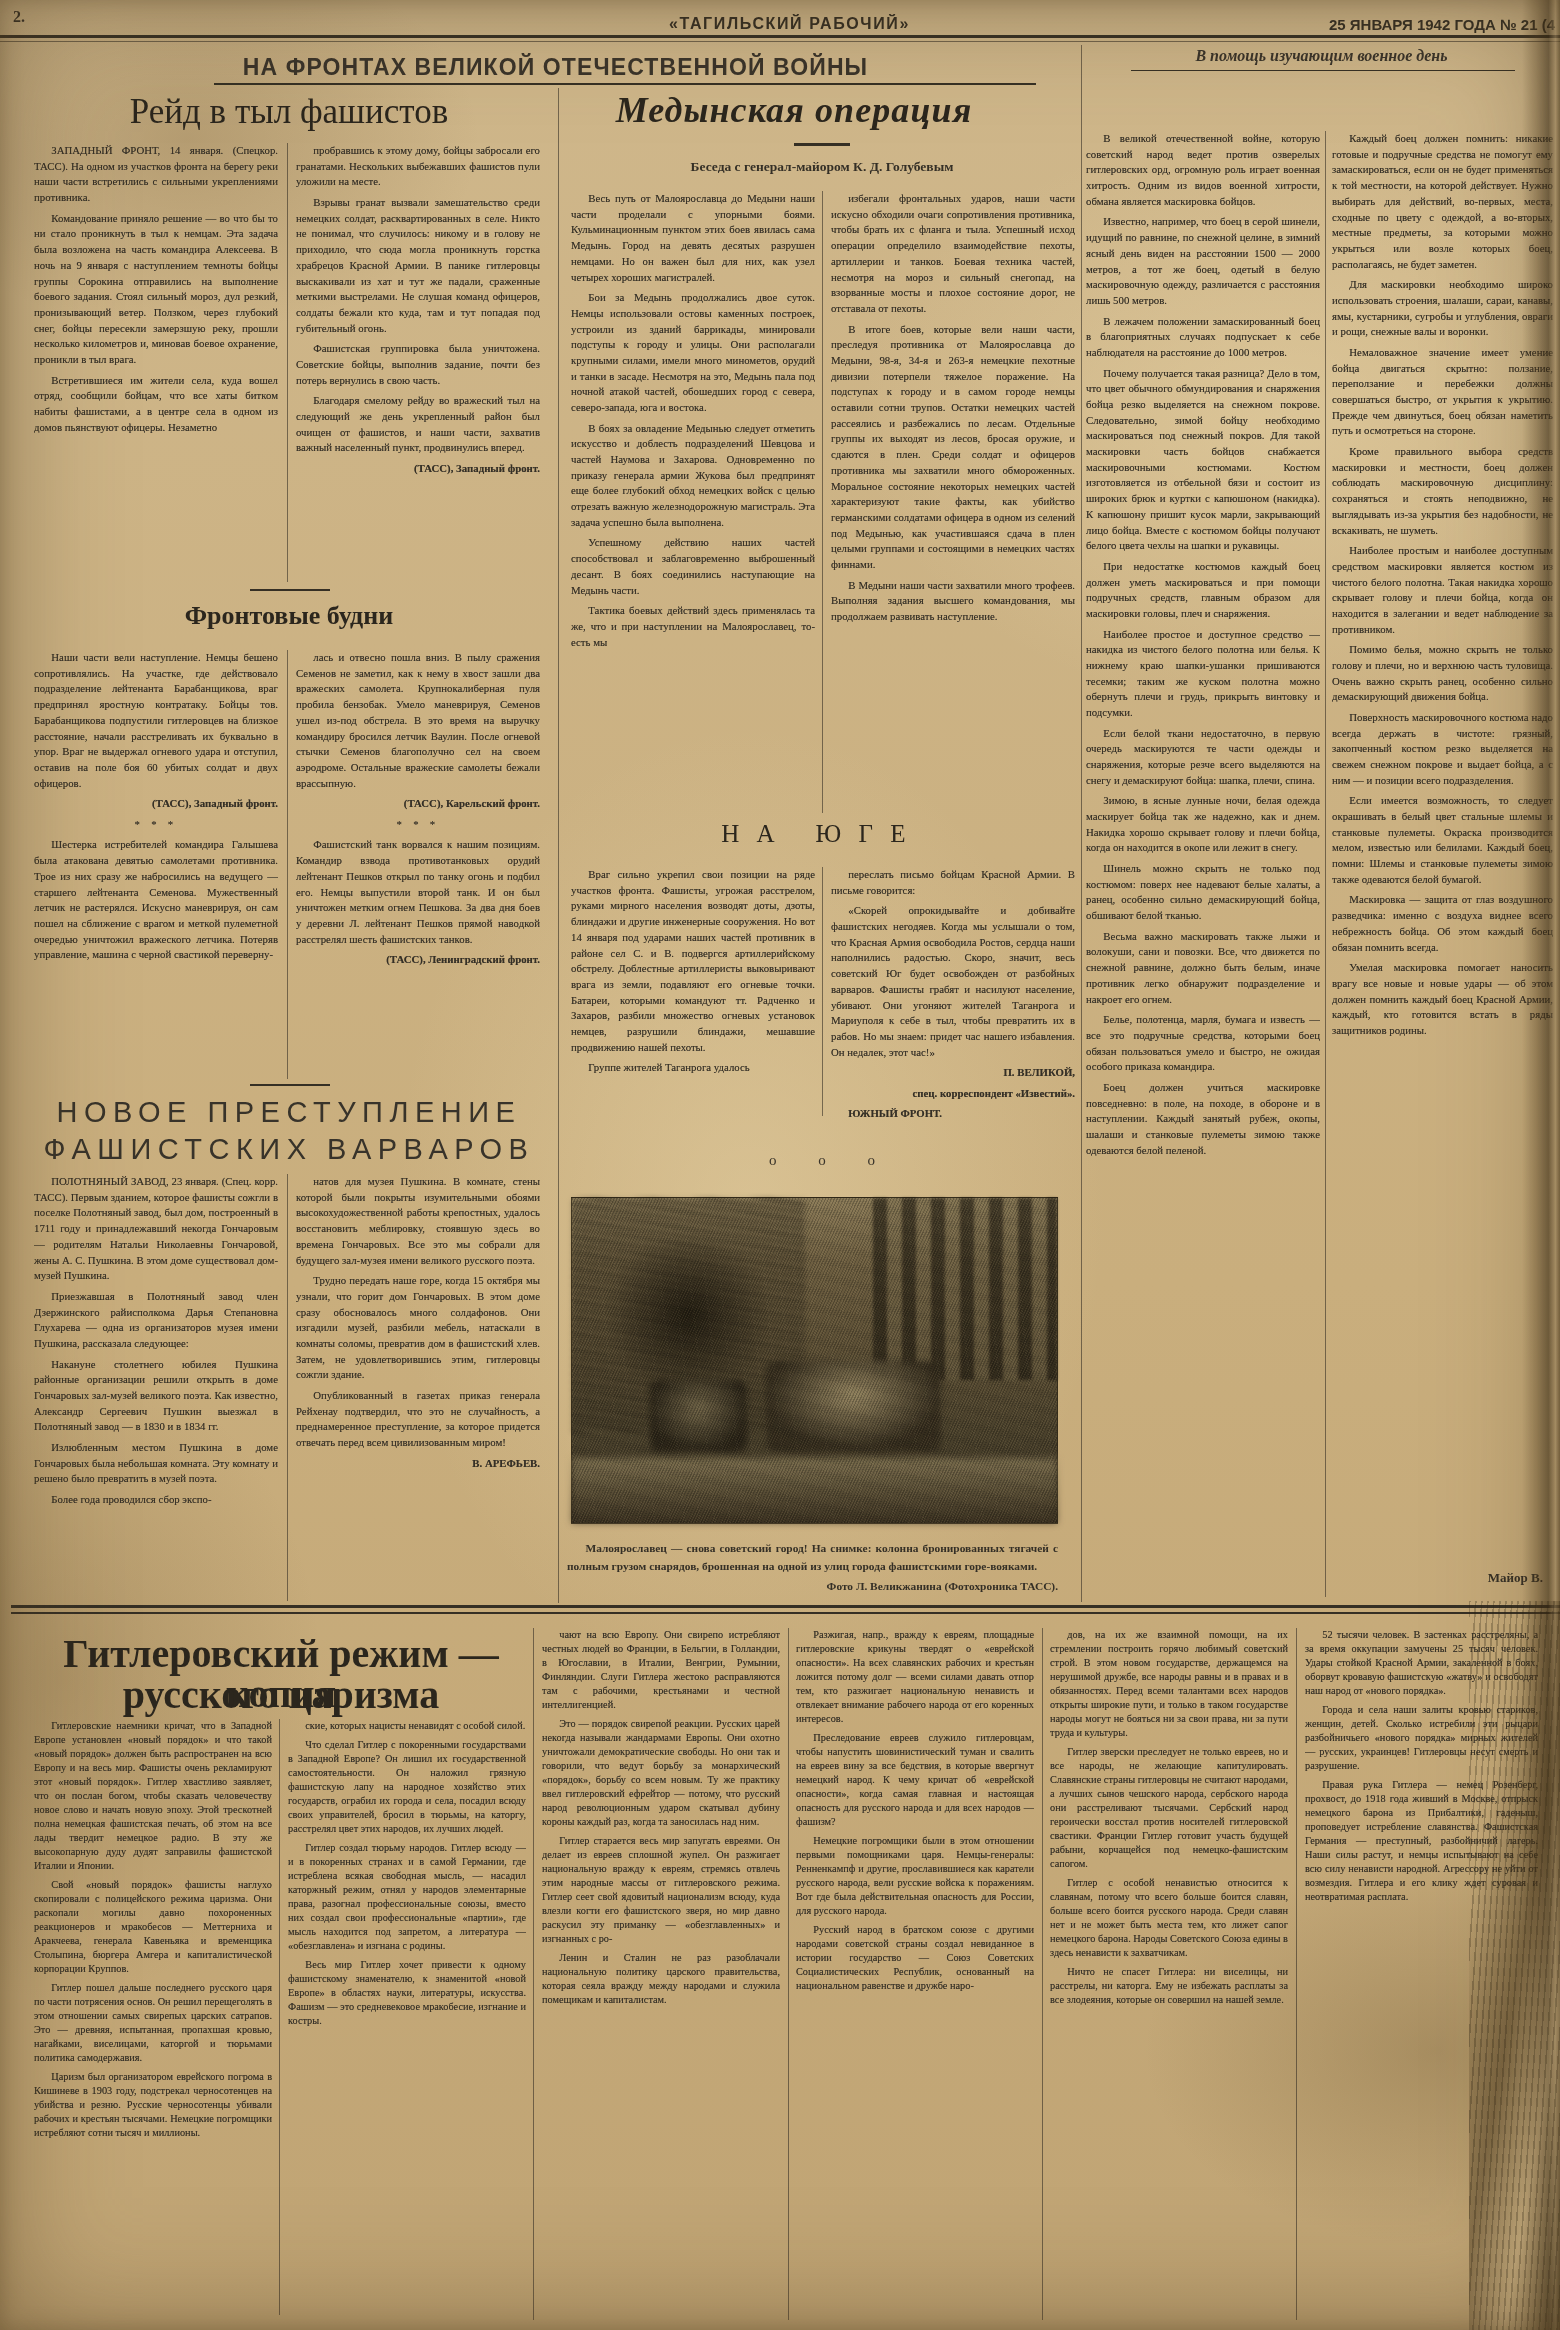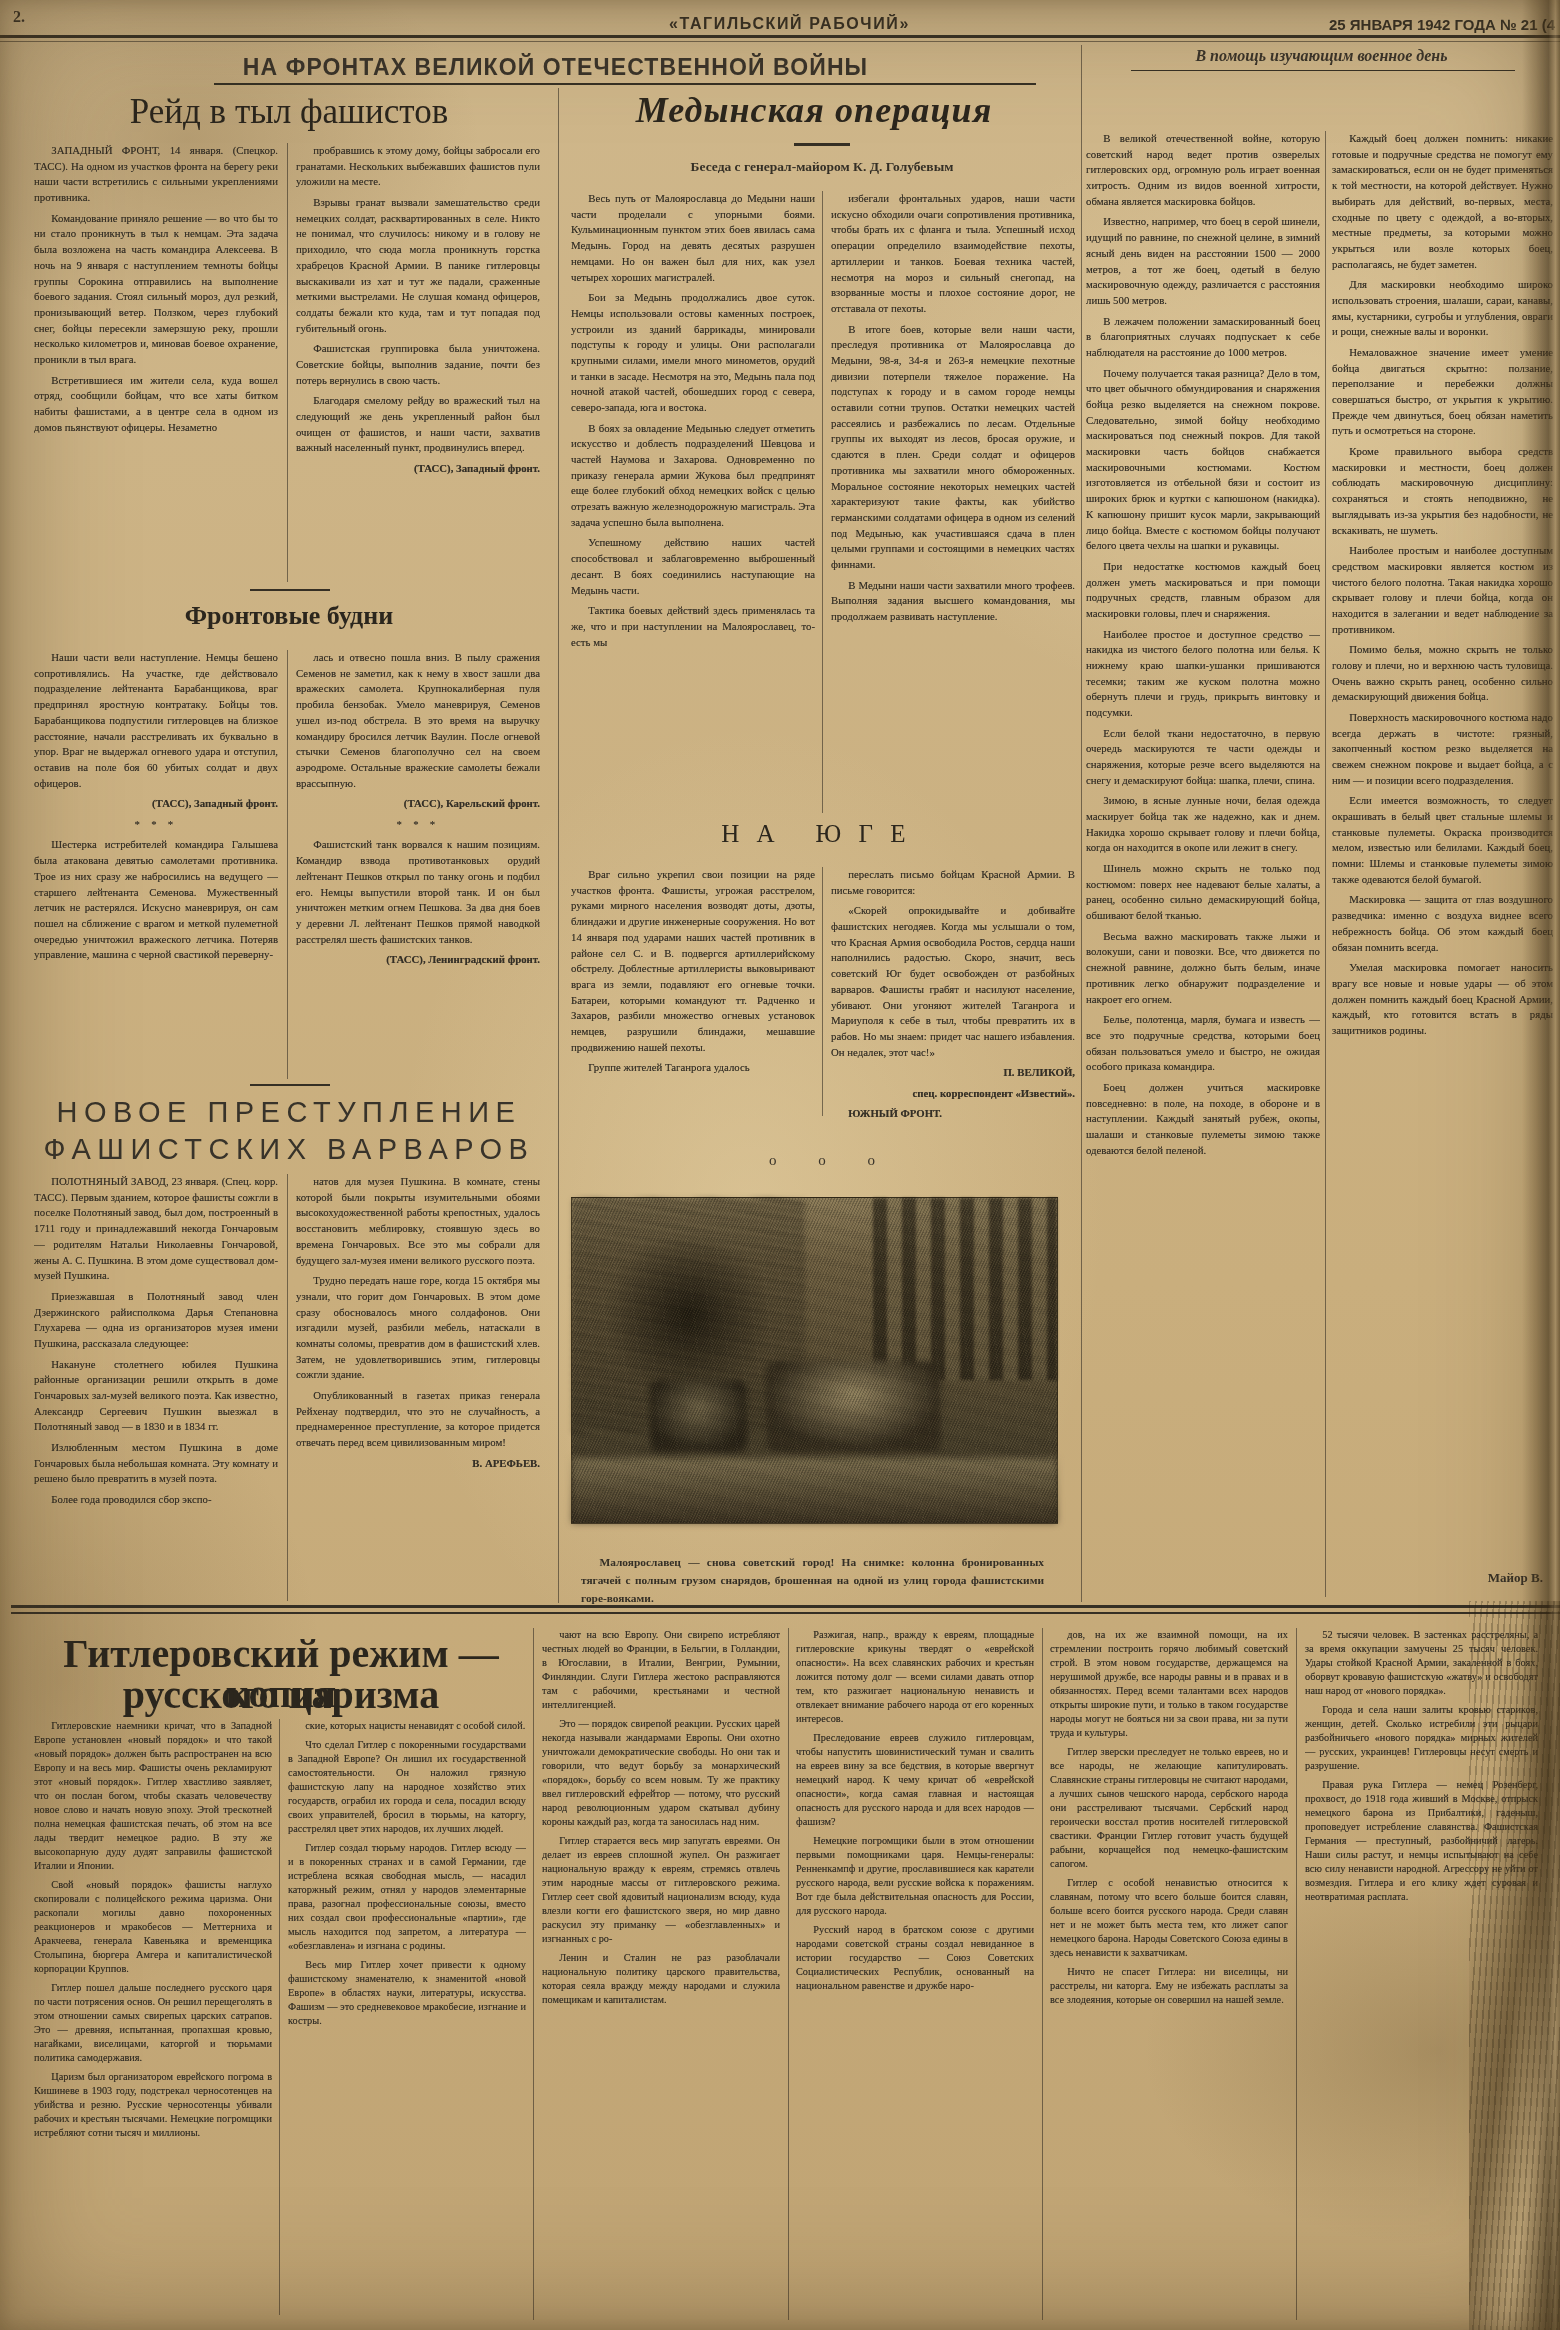--- a/index.html
+++ b/index.html
@@ -33,21 +33,21 @@
   .h-south{font-size:25px;line-height:1;font-weight:400;letter-spacing:17.3px;}
   .h-hitler{font-size:40px;line-height:1;font-weight:700;}
   .banner{font-family:"Liberation Sans","DejaVu Sans",sans-serif;font-weight:700;font-size:23px;letter-spacing:1.1px;color:#39332a;text-align:center;}
   .tagline{font-style:italic;font-weight:700;font-size:16px;text-align:center;color:#39332a;}
   .masthead{font-family:"Liberation Sans","DejaVu Sans",sans-serif;font-weight:700;font-size:16px;letter-spacing:1.6px;text-align:center;color:#332e24;}
   .dateline{font-family:"Liberation Sans","DejaVu Sans",sans-serif;font-weight:700;font-size:15px;text-align:right;color:#332e24;}
   .pageno{font-weight:700;font-size:16px;}
   .subtitle{font-weight:700;font-size:13.5px;text-align:center;}
   .ooo{font-size:15px;text-align:center;word-spacing:38px;color:#3a342a;}
   .caption{position:absolute;overflow:hidden;font-weight:700;font-size:11.4px;line-height:18px;text-align:justify;}
-  .caption p{margin:16px;text-indent:18.4px;}
+  .caption p{margin:2px;text-indent:18.4px;}
   .caption p.right{text-align:right;text-indent:0;}
   .photo{position:absolute;border:1.6px solid rgba(44,36,20,.75);
     background:linear-gradient(180deg,#8a7a57 0%,#6e5f41 20%,#5c4f35 48%,#49402b 75%,#362d1e 100%);}
   .photo>div{position:absolute;}
   .ph-trees{left:0;top:0;width:48%;height:72%;filter:blur(2.7px);
     background:radial-gradient(closest-side,rgba(22,18,10,.8),rgba(22,18,10,0) 72%),
     repeating-linear-gradient(8deg,rgba(26,21,12,.55) 0 3.2px,rgba(95,84,58,.25) 3.2px 8px);}
   .ph-building{right:0;top:0;width:38%;height:56%;filter:blur(1.6px);opacity:.9;
     background:repeating-linear-gradient(90deg,rgba(30,25,15,.7) 0 14px,rgba(112,100,70,.35) 14px 29px);}
   .ph-truck{left:40%;top:50%;width:36%;height:28%;border-radius:10.8px;filter:blur(3.2px);
@@ -127,21 +127,21 @@
       <p>Более года проводился сбор экспо-</p>
     </div>
   <div class="col" style="left:296px;top:1174px;width:244px;height:433px;">
       <p>натов для музея Пушкина. В комнате, стены которой были покрыты изумительными обоями высокохудожественной работы крепостных, удалось восстановить меблировку, стоявшую здесь во времена Гончаровых. Все это мы собрали для будущего зал-музея имени великого русского поэта.</p>
       <p>Трудно передать наше горе, когда 15 октября мы узнали, что горит дом Гончаровых. В этом доме сразу обосновалось много солдафонов. Они изгадили музей, разбили мебель, натаскали в комнаты соломы, превратив дом в фашистский хлев. Затем, не удовлетворившись этим, гитлеровцы сожгли здание.</p>
       <p>Опубликованный в газетах приказ генерала Рейхенау подтвердил, что это не случайность, а преднамеренное преступление, за которое придется отвечать перед всем цивилизованным миром!</p>
       <p class="right sig">В. АРЕФЬЕВ.</p>
     </div>
   <div class="vr" style="left:287px;top:1174px;height:427px;"></div>
 
-  <div class="headline h-medyn" style="left:560px;top:92px;width:508px;font-family:Liberation Serif, serif;">Медынская операция</div>
+  <div class="headline h-medyn" style="left:540px;top:92px;width:508px;font-family:Liberation Serif, serif;">Медынская операция</div>
   <div class="hr" style="left:794px;top:143px;width:56px;height:2.7px;"></div>
   <div class="abs subtitle" style="left:568px;top:159px;width:508px;">Беседа с генерал-майором К. Д. Голубевым</div>
   <div class="col" style="left:571px;top:191px;width:244px;height:626px;">
       <p>Весь путь от Малоярославца до Медыни наши части проделали с упорными боями. Кульминационным пунктом этих боев явилась сама Медынь. Город на девять десятых разрушен немцами. Но он важен был для них, как узел четырех хороших магистралей.</p>
       <p>Бои за Медынь продолжались двое суток. Немцы использовали остовы каменных построек, устроили из зданий баррикады, минировали подступы к городу и улицы. Они располагали крупными силами, имели много минометов, орудий и танки в засаде. Несмотря на это, Медынь пала под ночной атакой частей, обошедших город с севера, северо-запада, юга и востока.</p>
       <p>В боях за овладение Медынью следует отметить искусство и доблесть подразделений Шевцова и частей Наумова и Захарова. Одновременно по приказу генерала армии Жукова был предпринят еще более глубокий обход немецких войск с целью отрезать важную железнодорожную магистраль. Эта задача успешно была выполнена.</p>
       <p>Успешному действию наших частей способствовал и заблаговременно выброшенный десант. В боях соединились наступающие на Медынь части.</p>
       <p>Тактика боевых действий здесь применялась та же, что и при наступлении на Малоярославец, то-есть мы</p>
     </div>
   <div class="col" style="left:831px;top:191px;width:244px;height:626px;">

